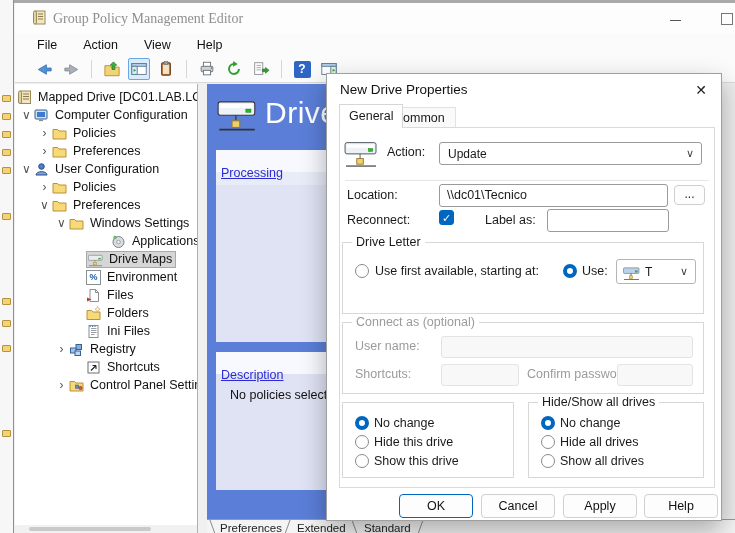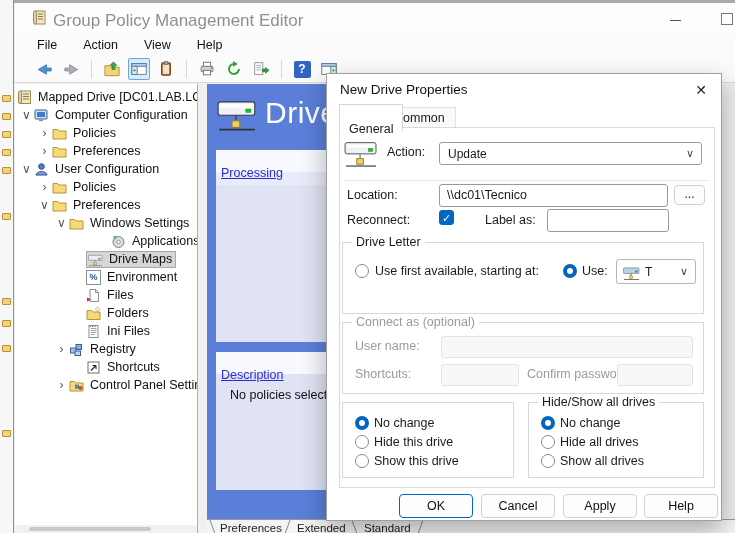--- a/index.html
+++ b/index.html
@@ -11,21 +11,21 @@
   }
   .abs { position:absolute; }
 
   
   .bg-topbar { left:0; top:0; width:735px; height:3px; background:#a9a9a9; }
   .bg-left { left:0; top:0; width:14px; height:533px; background:#f7f7f7; border-right:1px solid #8f8f8f; }
   .bg-folder { position:absolute; left:2px; width:9px; height:7px; background:#f2d476; border:1px solid #b8923b; border-radius:1px; }
 
   
   .titlebar { left:15px; top:3px; width:720px; height:30px; background:#fdfdfd; }
-  .title-text { position:absolute; left:38px; top:8px; color:#8f8f8f; font-size:17px; }
+  .title-text { position:absolute; left:38px; top:8px; color:#8f8f8f; font-size:14px;font-family:Liberation Serif, serif; }
   .win-min { position:absolute; left:655px; top:17px; width:11px; height:1px; background:#555; }
   .win-max { position:absolute; left:706px; top:10px; width:12px; height:12px; border:1px solid #777; background:transparent; }
   .menubar { left:15px; top:33px; width:720px; height:23px; background:#fbfbfb; display:flex; align-items:center; padding-left:22px; gap:26px; }
   .menu-item { color:#111; cursor:default; }
   .toolbar { left:15px; top:56px; width:720px; height:27px; background:#fbfbfb; border-bottom:1px solid #d9d9d9; display:flex; align-items:center; padding-left:18px; gap:5px; }
   .tbtn { width:22px; height:22px; display:flex; align-items:center; justify-content:center; }
   .tbtn.active { border:1px solid #66a7e8; background:#dcebfa; border-radius:2px; }
   .tsep { width:1px; height:18px; background:#d6d6d6; margin:0 4px; }
   .help-badge { width:17px; height:17px; background:#2f66c4; color:#fff; font-weight:bold; font-size:12px; text-align:center; line-height:17px; border-radius:2px; }
 
@@ -54,21 +54,21 @@
   .btabs { left:207px; top:519px; width:528px; height:14px; background:#f4f4f4; border-top:1px solid #9a9a9a; overflow:hidden; }
   .btab-label { position:absolute; top:2px; font-size:11.5px; color:#222; }
   .btab-slash { position:absolute; top:0; width:1px; height:14px; background:#8a8a8a; }
 
   
   .dialog { left:326px; top:73px; width:396px; height:448px; background:#fff; border:1px solid #9f9f9f;
             box-shadow:0 10px 24px rgba(0,0,0,.3); z-index:10; }
   .dlg-title { position:absolute; left:13px; top:8px; font-size:13.5px; color:#111; }
   .dlg-close { position:absolute; right:9px; top:5px; width:22px; height:22px; text-align:center; line-height:22px; font-size:14px; color:#222; }
   .tab { position:absolute; font-size:12.5px; text-align:center; }
-  .tab-general { left:12px; top:30px; height:24px; padding:13px 9px; line-height:23px; background:#fff; border:1px solid #d6d6d6; border-bottom:none; z-index:2; }
+  .tab-general { left:12px; top:30px; height:24px; padding:0 9px; line-height:23px; background:#fff; border:1px solid #d6d6d6; border-bottom:none; z-index:2; }
   .tab-common { left:56px; top:33px; height:20px; padding:0 10px; line-height:20px; background:#fafafa; border:1px solid #e2e2e2; border-bottom:none; }
   .tabpage { position:absolute; left:12px; top:53px; width:376px; height:361px; border:1px solid #dadada; background:#fff;padding-left:24px; }
 
   .lbl { position:absolute; font-size:12.5px; color:#1a1a1a; }
   .lbl-gray { color:#9b9b9b; }
   .input { position:absolute; border:1px solid #9a9a9a; border-radius:3px; background:#fff; font-size:12.5px; padding:3px 0 0 7px; height:23px; }
   .input-dis { position:absolute; border:1px solid #e3e3e3; border-radius:3px; background:#f8f8f8; height:22px; }
   .combo { position:absolute; border:1px solid #9a9a9a; border-radius:3px; background:#fff; height:23px; }
   .combo-val { position:absolute; left:8px; top:4px; font-size:12px; }
   .combo-chev { position:absolute; right:7px; top:4px; color:#444; font-size:11px; }

